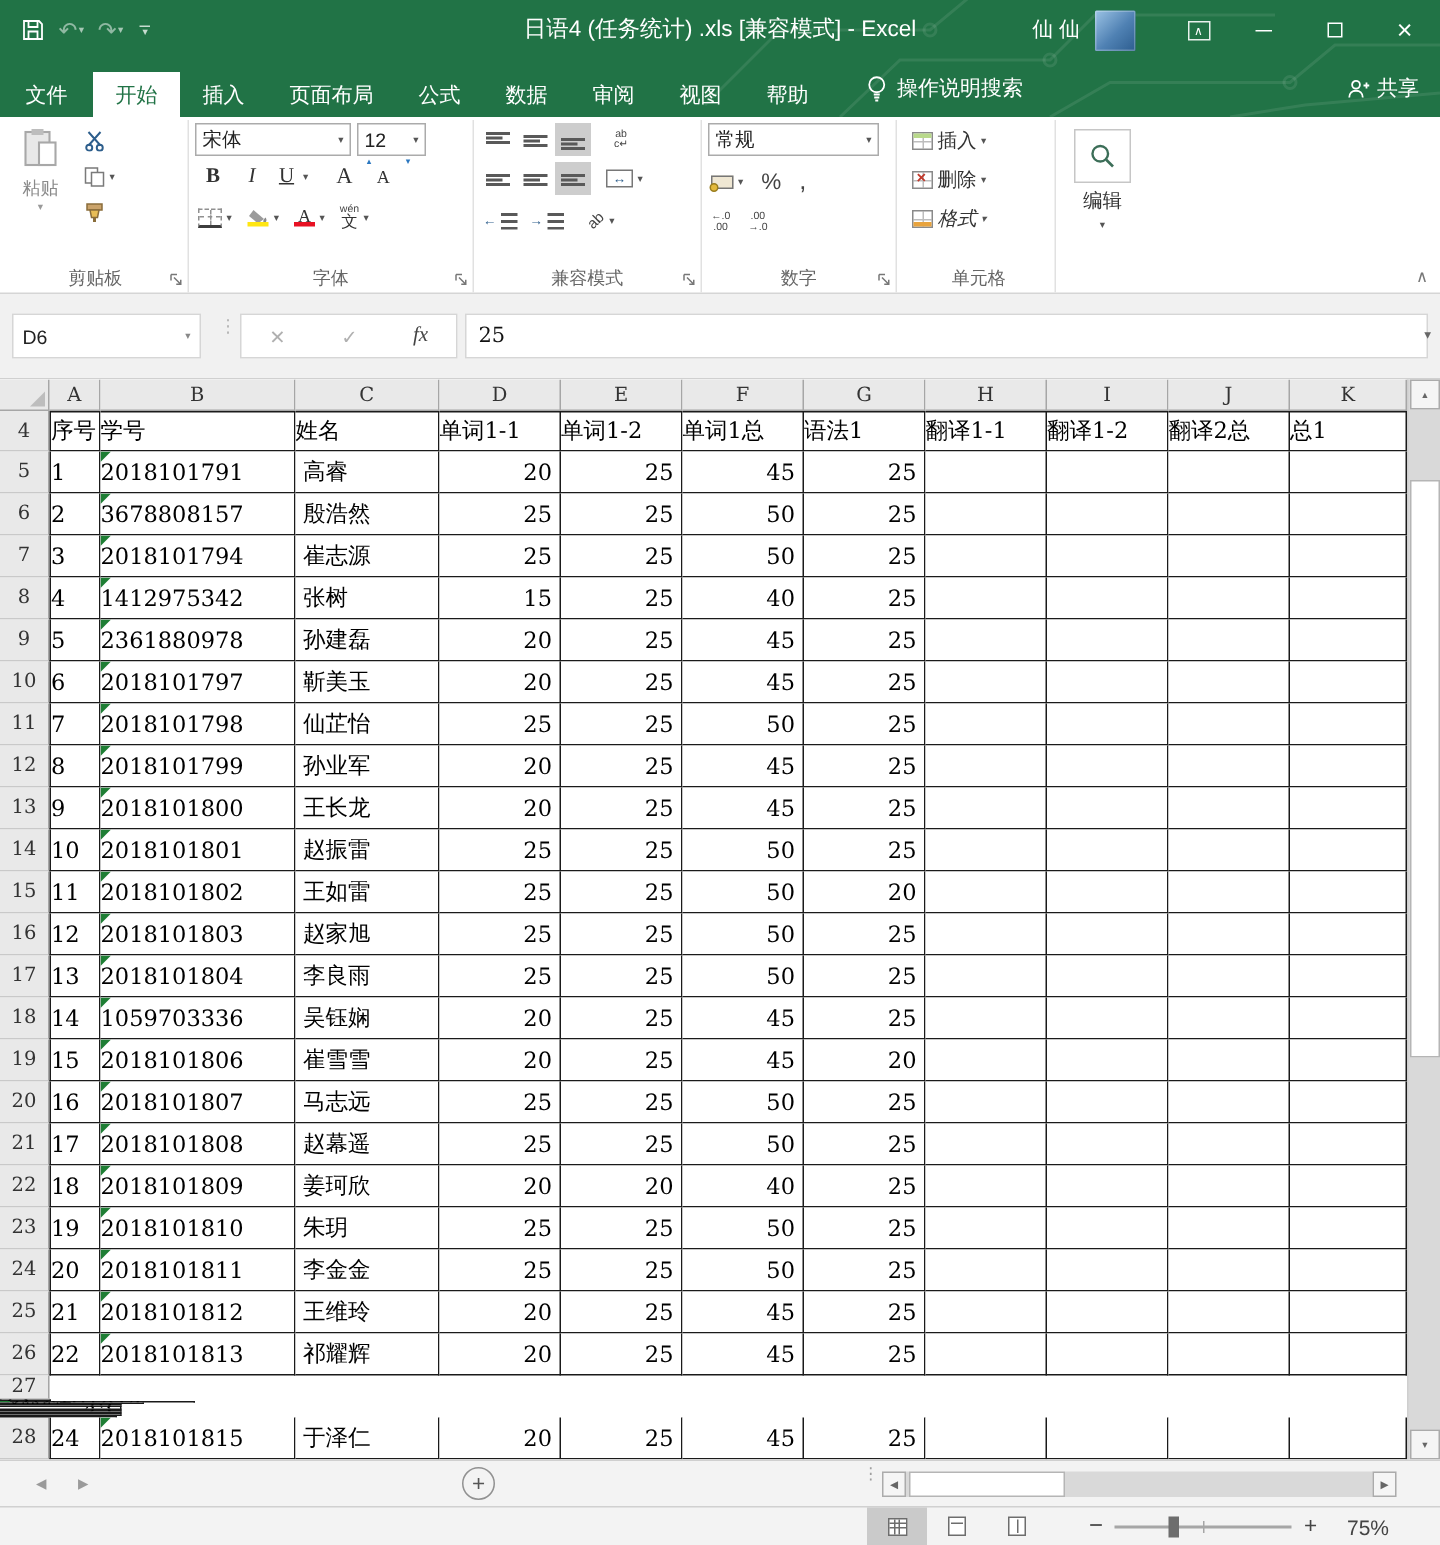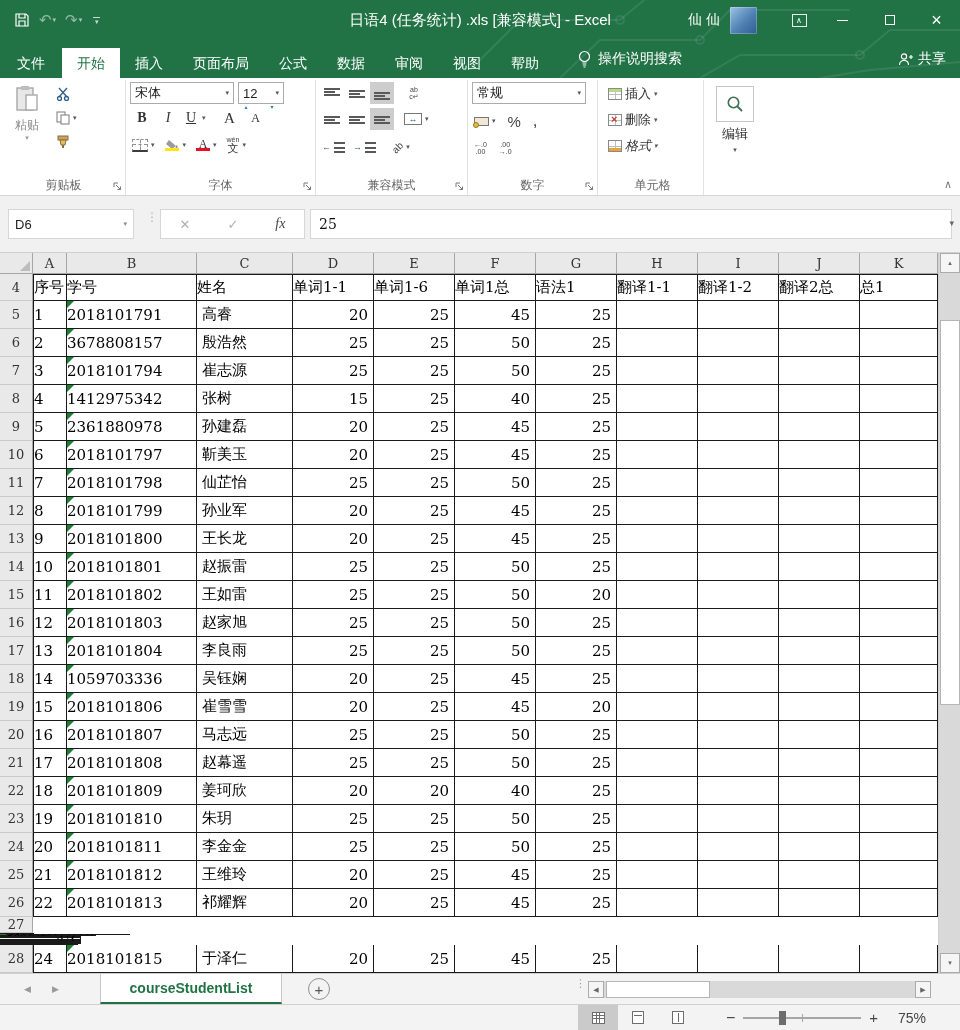--- a/index.html
+++ b/index.html
@@ -525,21 +525,21 @@
         <span class="cell c-center topline" style="width: 130px; height: 27px;">
           <span>学号</span>
         </span>
         <span class="cell c-center topline" style="width: 96px; height: 27px;">
           <span>姓名</span>
         </span>
         <span class="cell c-center topline" style="width: 81px; height: 27px;">
           <span>单词1-1</span>
         </span>
         <span class="cell c-center topline" style="width: 81px; height: 27px;">
-          <span>单词1-6</span>
+          <span>单词1-2</span>
         </span>
         <span class="cell c-center topline" style="width: 81px; height: 27px;">
           <span>单词1总</span>
         </span>
         <span class="cell c-center topline" style="width: 81px; height: 27px;">
           <span>语法1</span>
         </span>
         <span class="cell c-center topline" style="width: 81px; height: 27px;">
           <span>翻译1-1</span>
         </span>
@@ -1453,23 +1453,20 @@
       <span>▾</span>
     </span>
 </div>
 
 <div class="sheetbar">
   <span class="snav" style="left:24px;">
       <span>◀</span>
     </span>
   <span class="snav" style="left:52px;">
       <span>▶</span>
-    </span>
-  <span class="stab">
-      <span>courseStudentList</span>
     </span>
   <span class="addsheet">
       <span>+</span>
     </span>
   <span class="hs-dots">⋮</span>
   <span class="hscroll-track"></span>
   <span class="hs-btn" style="left:588px;">
       <span>◀</span>
     </span>
   <span class="hs-thumb"></span>

